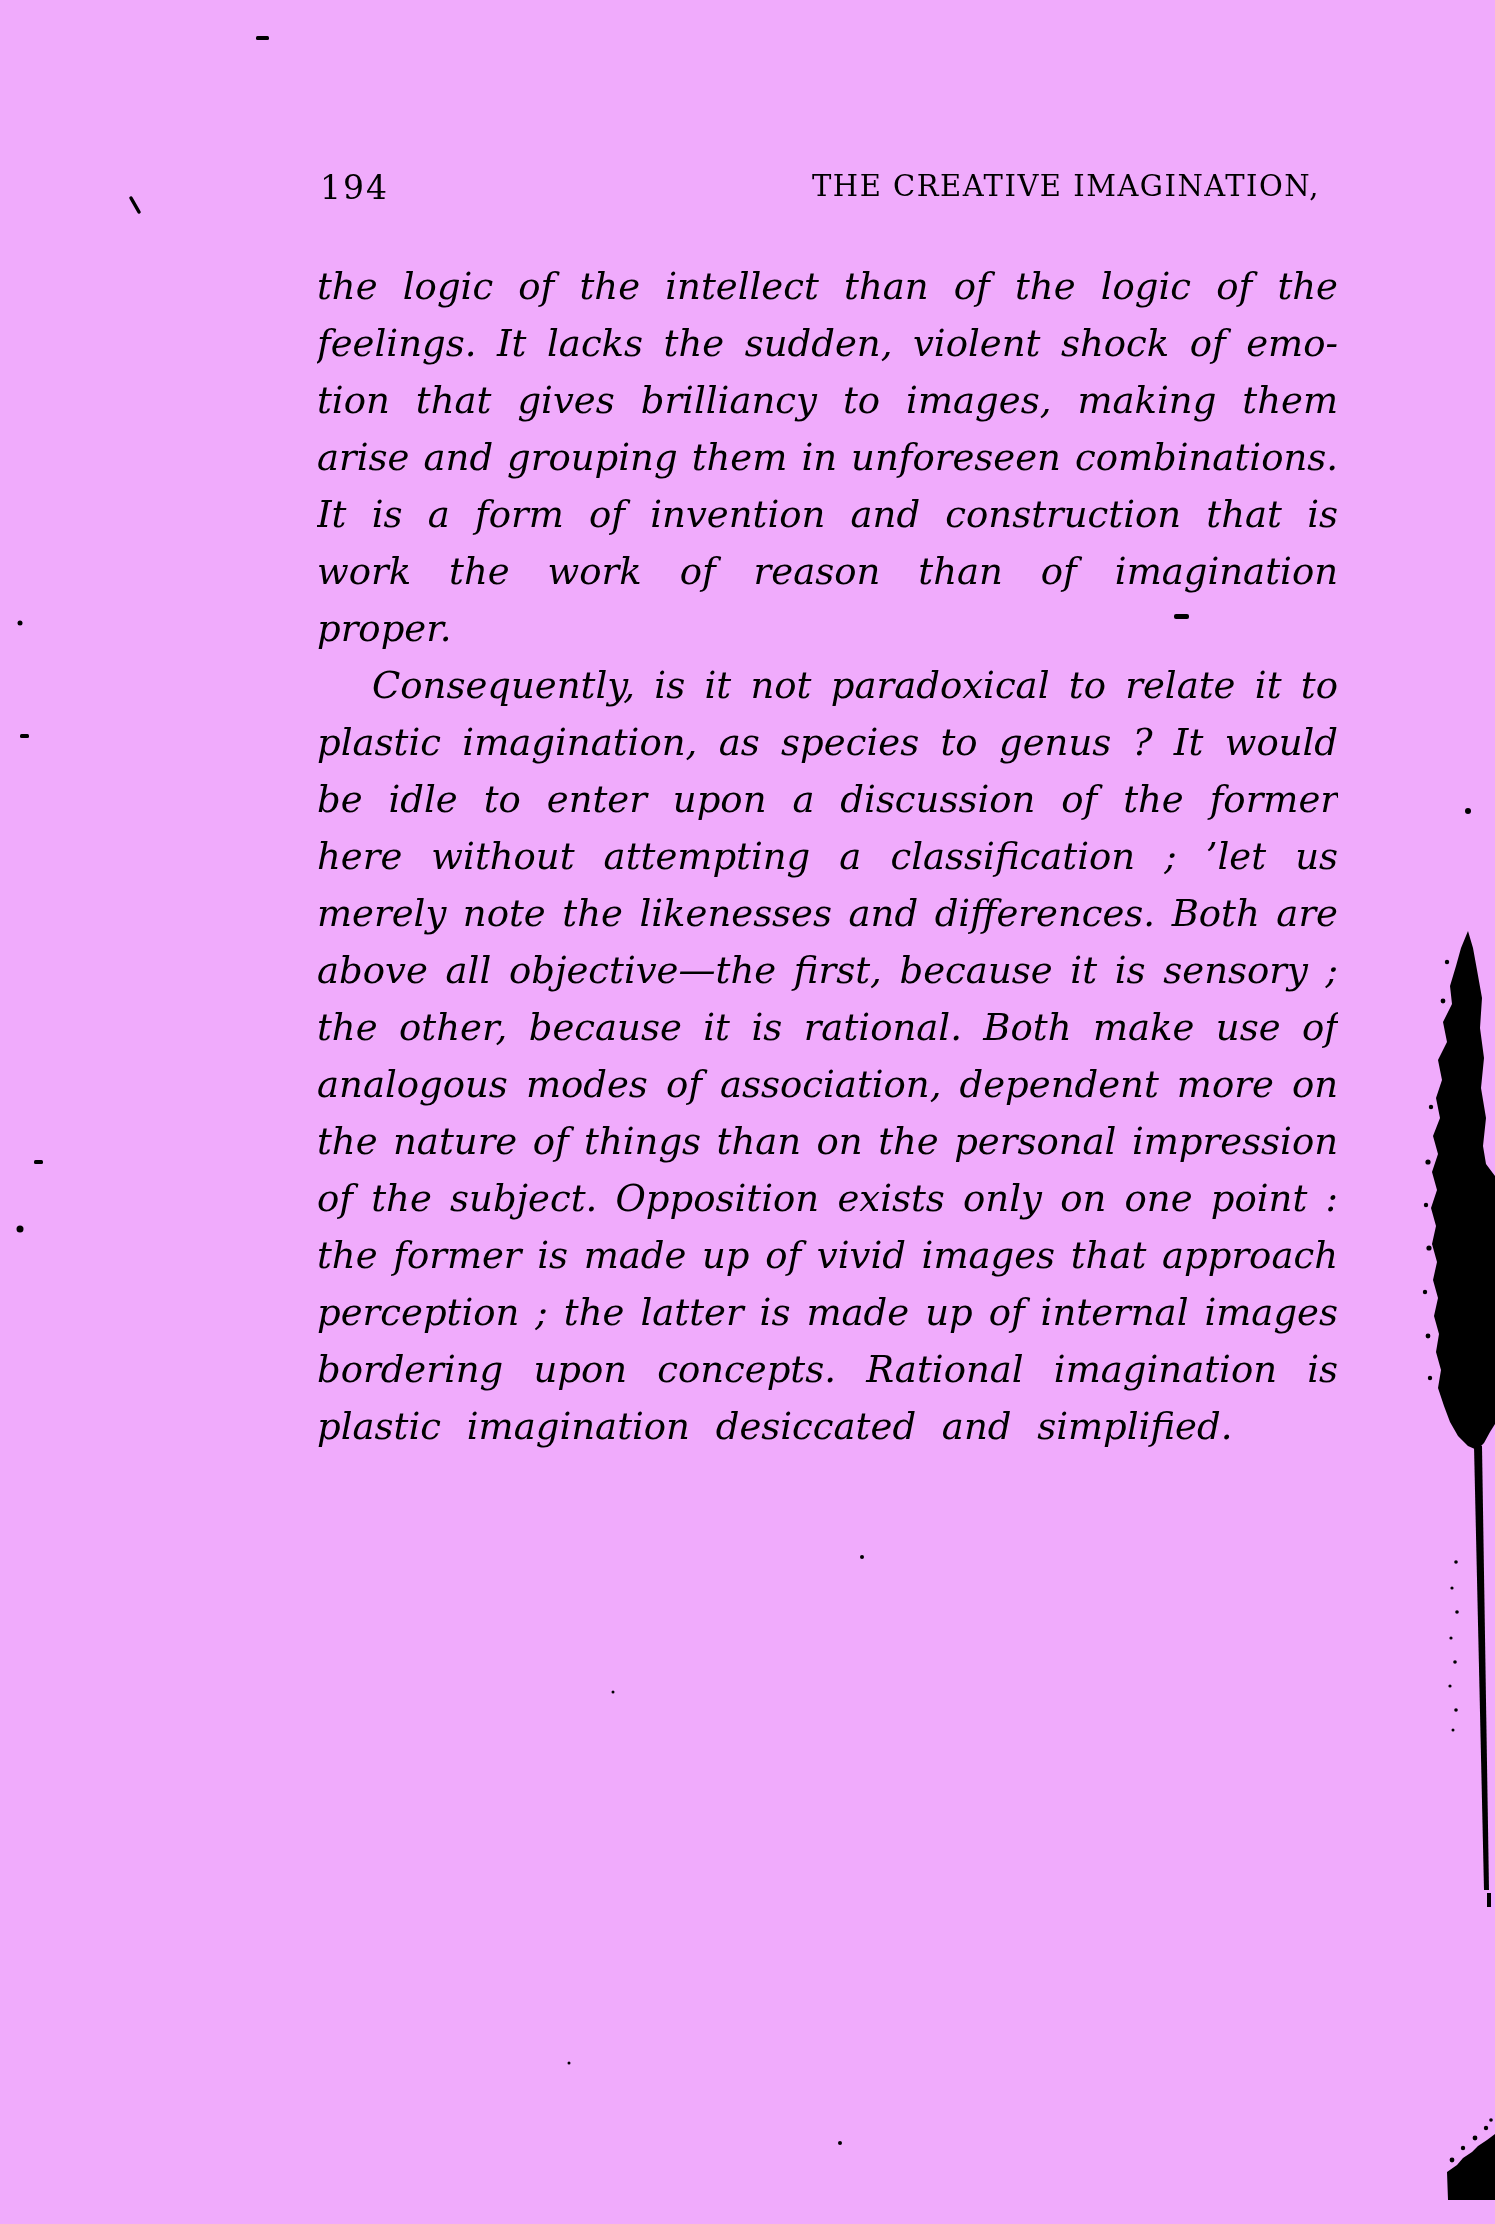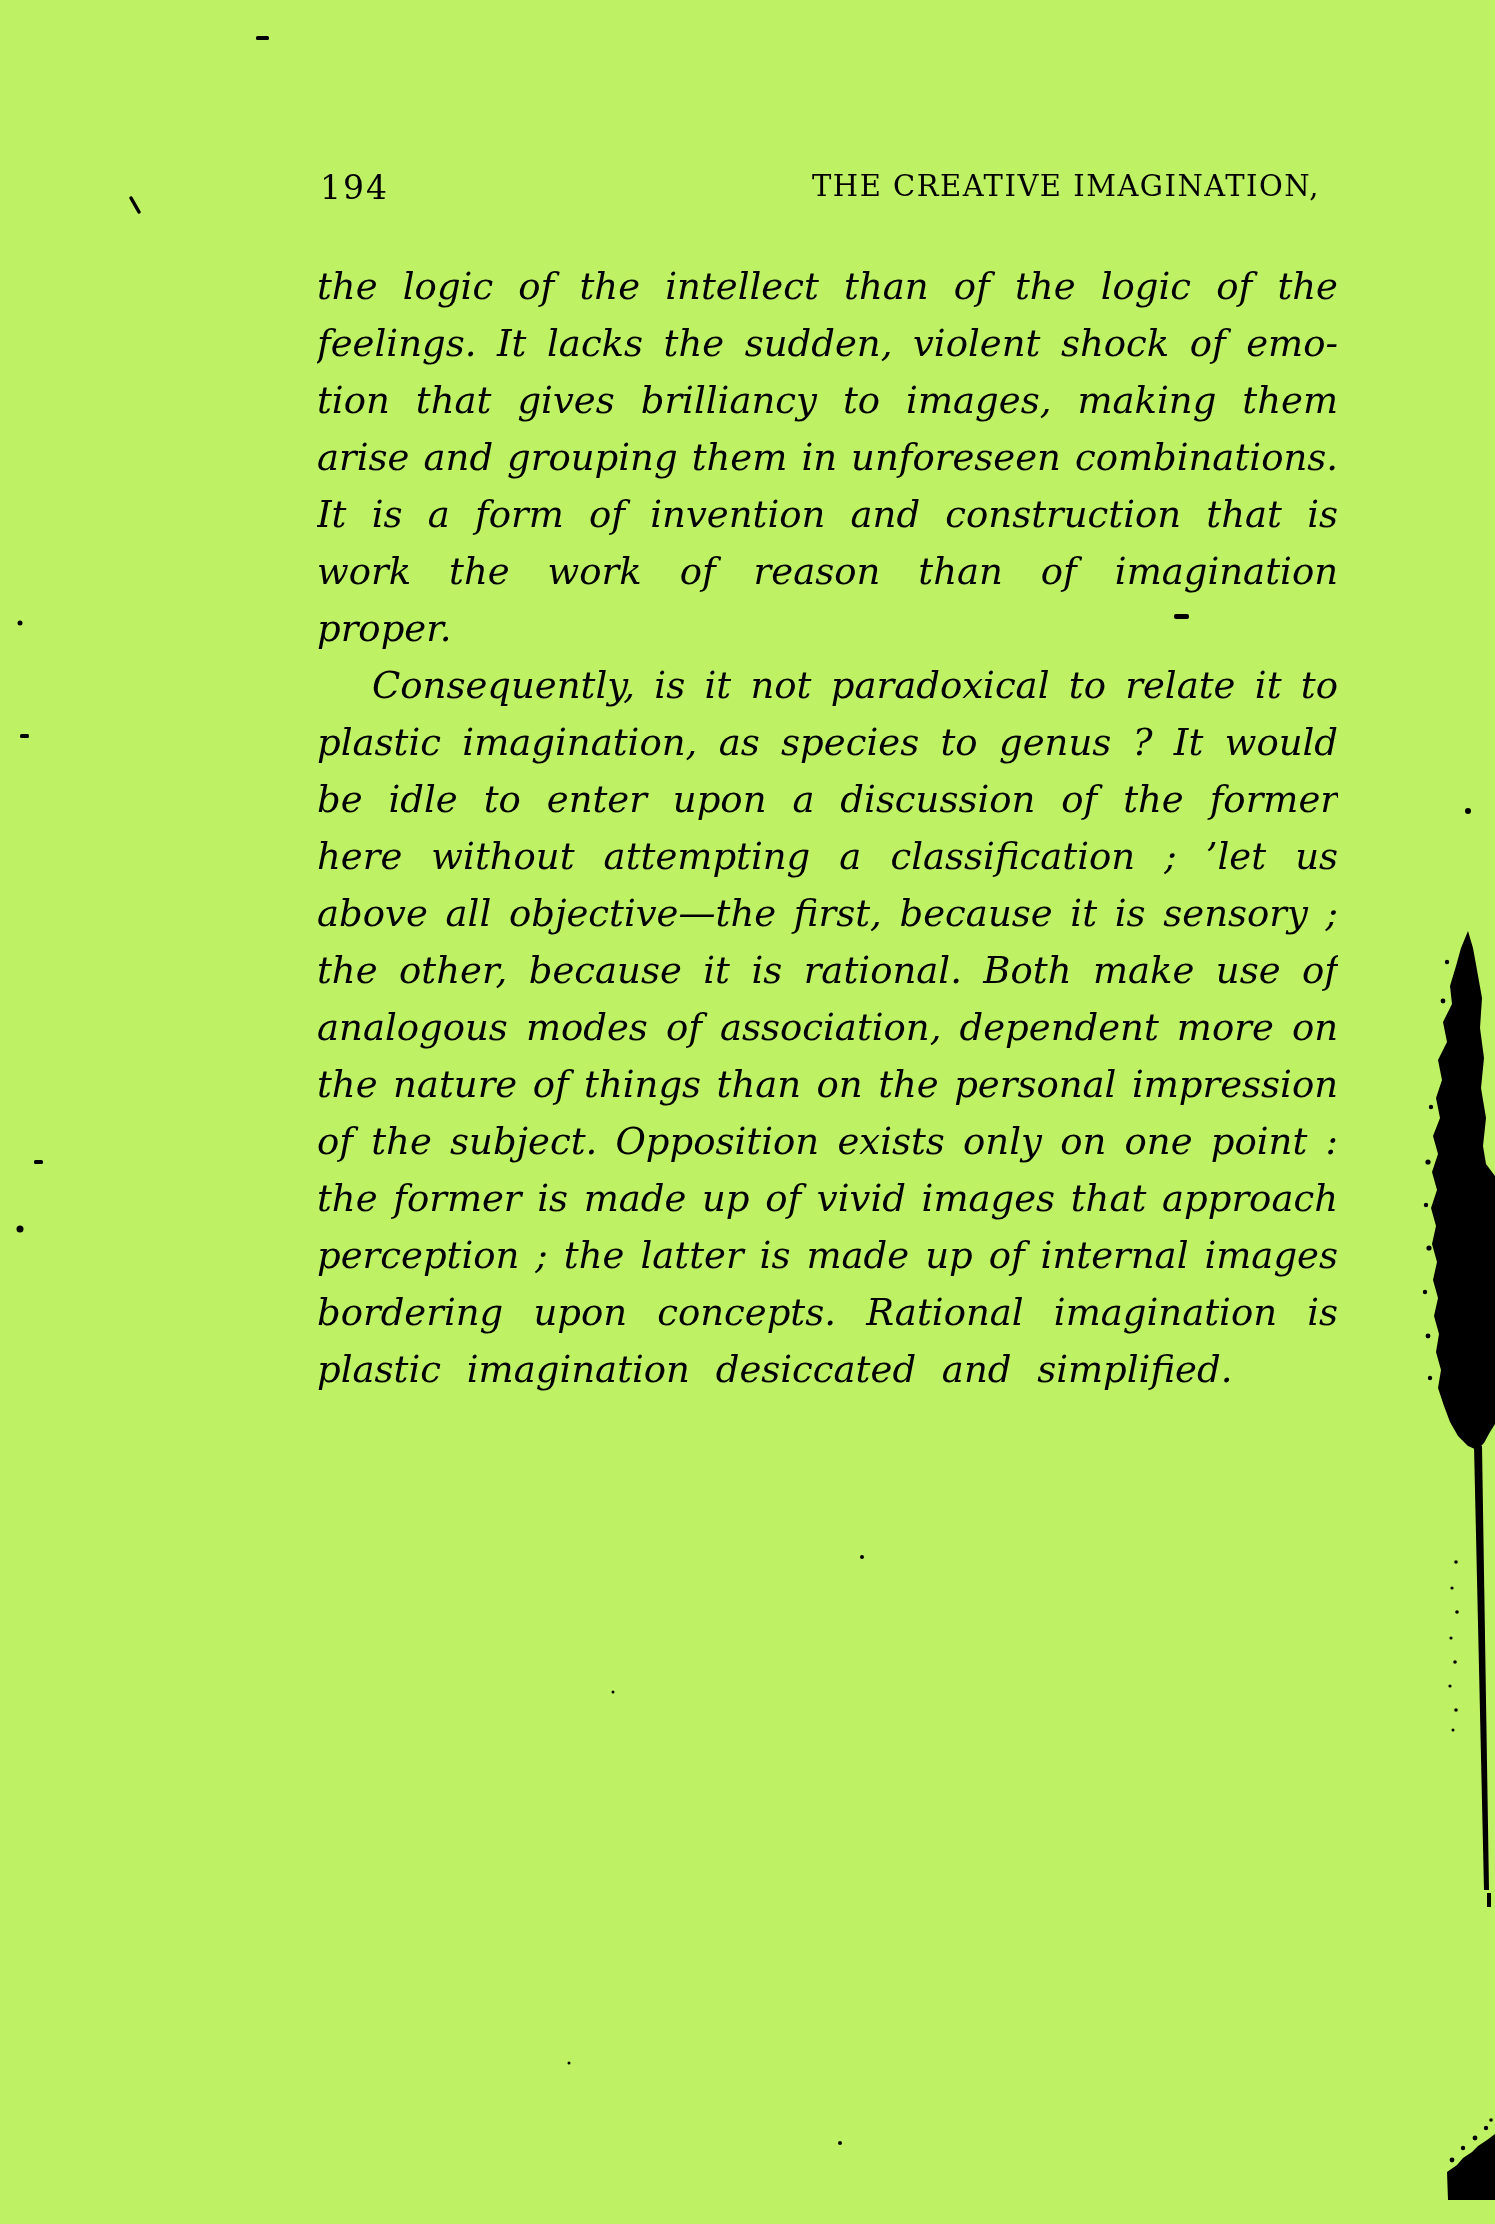--- a/index.html
+++ b/index.html
@@ -1,19 +1,19 @@
 <!DOCTYPE html>
 <html><head>
 <meta charset="utf-8">
 <style>
   html,body{margin:0;padding:0;background:#888;}
   .page{
     position:relative;
     width:1495px;height:2224px;
-    background:#bef264;
+    background:#f0abfc;
     overflow:hidden;
     font-family:"DejaVu Serif", serif;
     color:#000;
   }
   .pagenum{
     position:absolute;left:320px;top:171px;
     font-size:33px;line-height:1;
     letter-spacing:2px;
   }
   .runhead{
@@ -58,20 +58,21 @@
     <div class="ln">feelings.  It lacks the sudden, violent shock of emo-</div>
     <div class="ln">tion that gives brilliancy to images, making them</div>
     <div class="ln">arise and grouping them in unforeseen combinations.</div>
     <div class="ln">It is a form of invention and construction that is</div>
     <div class="ln">work the work of reason than of imagination</div>
     <div class="ln ln-short">proper.</div>
     <div class="ln ln-indent">Consequently, is it not paradoxical to relate it to</div>
     <div class="ln">plastic imagination, as species to genus ?  It would</div>
     <div class="ln">be idle to enter upon a discussion of the former</div>
     <div class="ln">here without attempting a classification ; ’let us</div>
+    <div class="ln">merely note the likenesses and differences.  Both are</div>
     <div class="ln">above all objective—the first, because it is sensory ;</div>
     <div class="ln">the other, because it is rational.  Both make use of</div>
     <div class="ln">analogous modes of association, dependent more on</div>
     <div class="ln">the nature of things than on the personal impression</div>
     <div class="ln">of the subject.  Opposition exists only on one point :</div>
     <div class="ln">the former is made up of vivid images that approach</div>
     <div class="ln">perception ; the latter is made up of internal images</div>
     <div class="ln">bordering upon concepts.  Rational imagination is</div>
     <div class="ln ln-last">plastic imagination desiccated and simplified.</div>
   </div>

